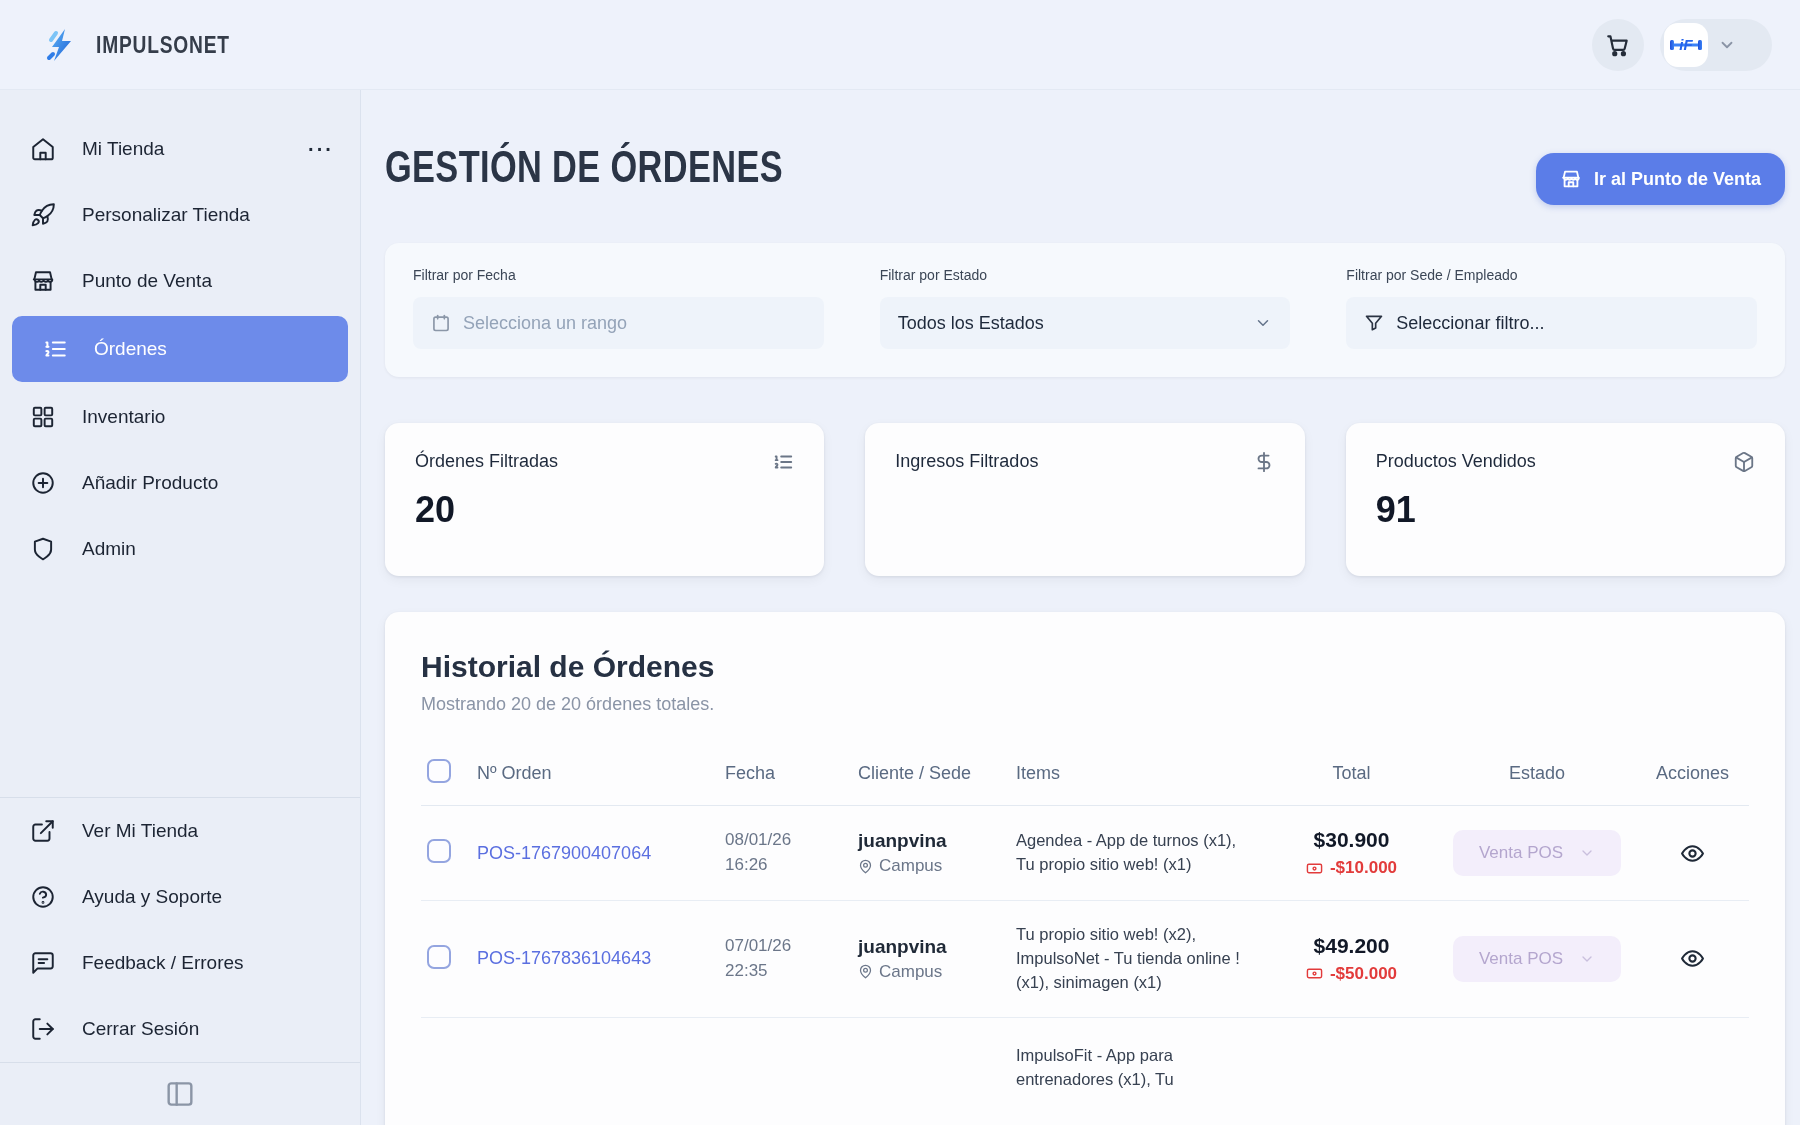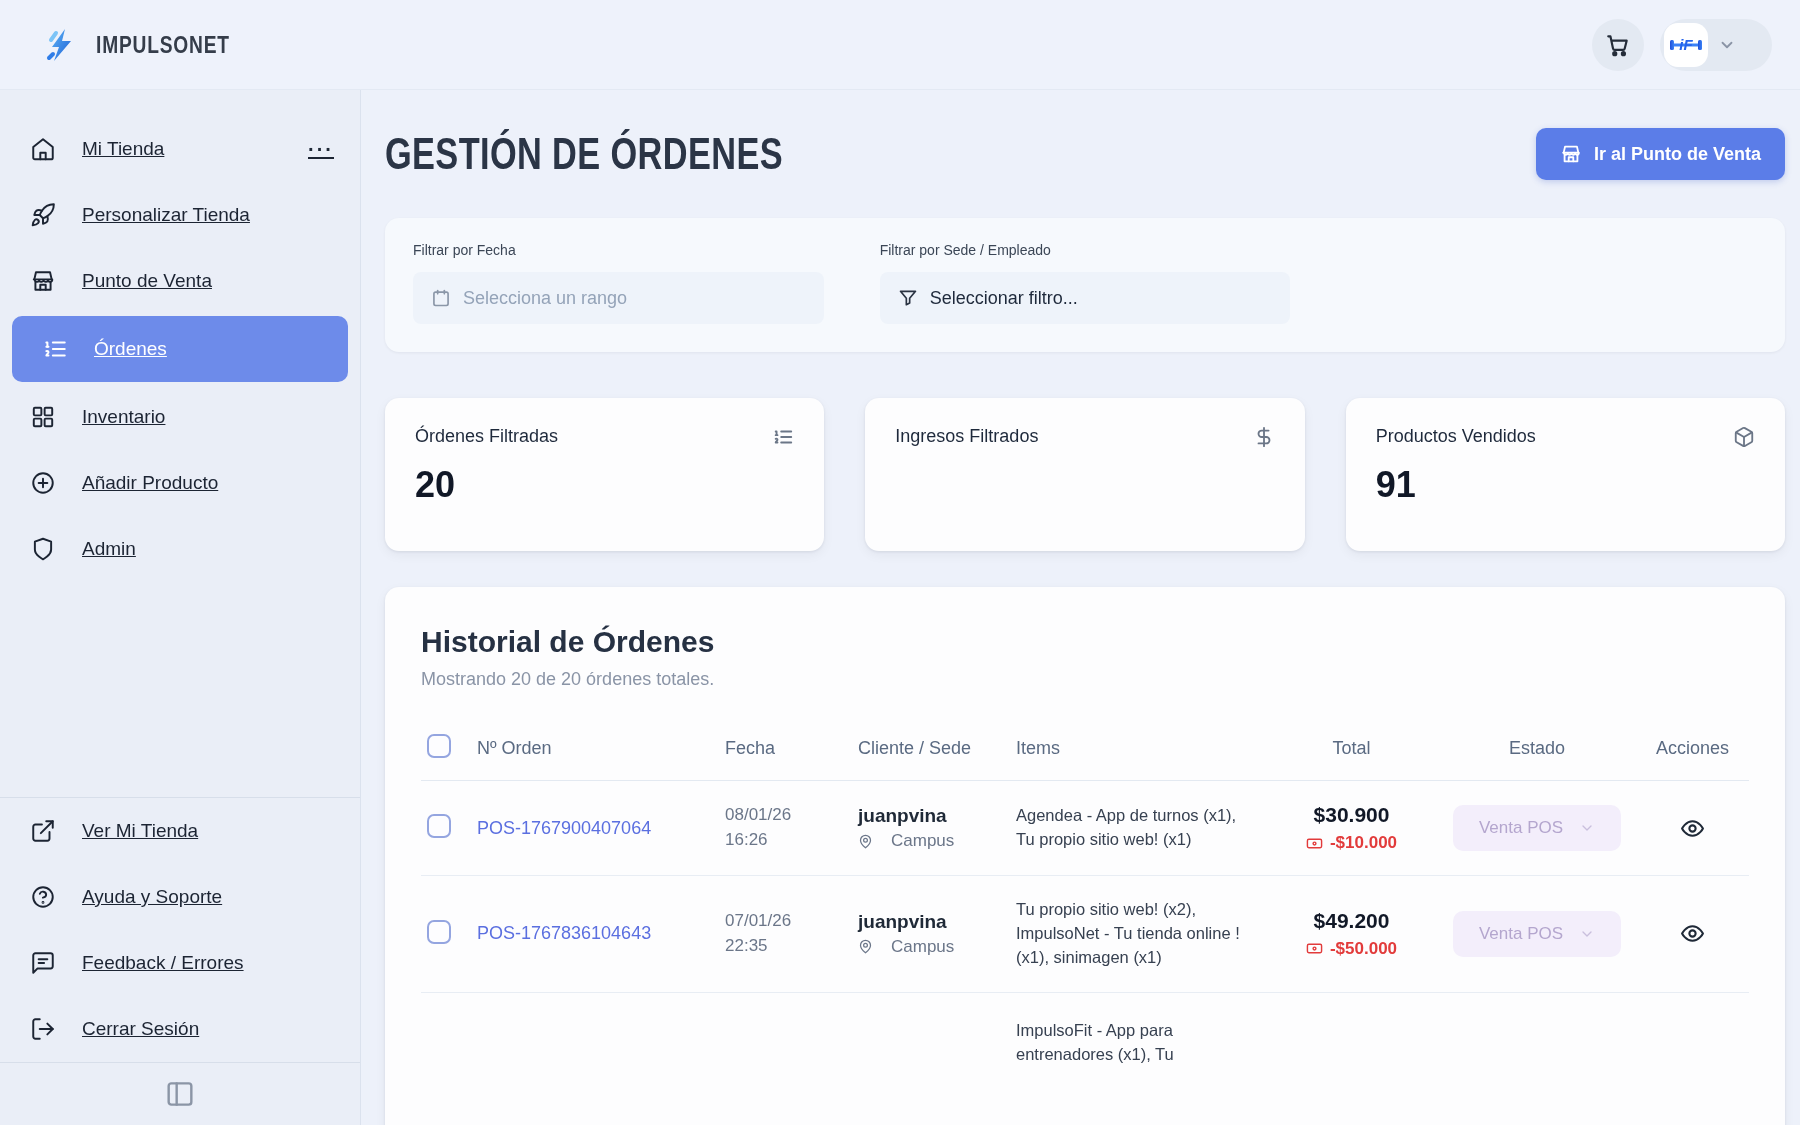--- a/index.html
+++ b/index.html
@@ -36,21 +36,21 @@
   }
 
   
   .shell { display:flex; height:1035px; }
   .sidebar {
     width:361px; flex:0 0 361px; background:#eaeef7; border-right:1px solid #dbe2ee;
     display:flex; flex-direction:column; padding-top:26px;
   }
   .nav-item {
     height:66px; display:flex; align-items:center; gap:26px; padding:0 26px 0 30px;
-    font-size:19px; font-weight:500; color:#1c2433; cursor:pointer; border-radius:10px;text-decoration:underline;
+    font-size:19px; font-weight:500; color:#1c2433; cursor:pointer; border-radius:10px;
   }
   .nav-item .nav-ico { color:#1c2433; flex:0 0 auto; }
   .nav-item .spacer { flex:1; }
   .nav-item.active {
     background:#6d8bea; color:#ffffff; margin:2px 12px;
   }
   .nav-item.active .nav-ico { color:#ffffff; }
   .more-dots { color:#1f2937; letter-spacing:2px; font-size:20px; font-weight:bold; }
 
   .sidebar-footer { margin-top:auto; }
@@ -60,23 +60,24 @@
 
   
   .main { flex:1; padding:38px 15px 13px 24px; overflow:hidden; }
   .page-head { display:flex; align-items:center; justify-content:space-between; margin-bottom:38px; }
   .page-title {
     display:inline-block; transform:scaleX(.78); transform-origin:left center;
     font-size:44px; font-weight:bold; letter-spacing:.5px; color:#2b3546;
   }
   .pos-btn {
     height:52px; display:flex; align-items:center; gap:12px; padding:0 24px;
-    background:#5b7de8; color:#fff; border:none; border-radius:10px;
+    background:#5b7de8; color:#fff; border:none; border-radius:18px;
     font-size:18px; font-weight:600; font-family:inherit; cursor:pointer;
     box-shadow:0 2px 6px rgba(60,90,200,.25);
+    margin-top:25px;
   }
 
   .filter-card {
     background:#f6f9fd; border-radius:14px; padding:24px 28px 28px;
     box-shadow:0 1px 3px rgba(16,24,40,.06);
     display:grid; grid-template-columns:1fr 1fr 1fr; gap:56px; margin-bottom:46px;
   }
   .filter-label { font-size:14px; font-weight:500; color:#3b4656; margin-bottom:14px; }
   .filter-input {
     height:52px; border-radius:8px; background:#eef3fa; display:flex; align-items:center;
@@ -114,21 +115,21 @@
   .trow.body-row { border-bottom:1px solid #e8edf4; }
   .th { font-size:18px; font-weight:500; color:#5a6a82; line-height:1.35; }
   .t-center { text-align:center; }
   .chk {
     appearance:none; -webkit-appearance:none; width:24px; height:24px; margin-left:6px;
     border:2px solid #94a5e0; border-radius:7px; background:#fdfdff; cursor:pointer;
   }
   .order-link { font-size:18px; font-weight:500; color:#5b6fe0; cursor:pointer; }
   .date-cell { font-size:17px; color:#6b7689; line-height:1.45; }
   .client-name { font-size:19px; font-weight:600; color:#1f2937; }
-  .client-sede { display:flex; align-items:center; gap:18px; margin-top:4px; font-size:17px; color:#6b7689; }
+  .client-sede { display:flex; align-items:center; gap:6px; margin-top:4px; font-size:17px; color:#6b7689; }
   .items-cell { font-size:16.5px; color:#374151; line-height:1.45; }
   .total-cell { display:flex; flex-direction:column; align-items:center; gap:6px; }
   .total-amt { font-size:21px; font-weight:bold; color:#111827; }
   .discount { display:flex; align-items:center; gap:7px; font-size:17px; font-weight:bold; color:#e23b3b; }
   .status-pill {
     width:168px; height:46px; margin:0 auto; border-radius:10px; background:#f3eefb;
     border:none; display:flex; align-items:center; justify-content:center; gap:16px;
     font-size:17px; font-family:inherit; color:#b4a6ce; cursor:pointer;
   }
   .status-pill .chev { color:#c9bfdd; }
@@ -349,20 +350,31 @@
             <svg width="20" height="20" viewBox="0 0 24 24" fill="none" stroke="#8b97a8" stroke-width="2" stroke-linecap="round" stroke-linejoin="round">
                 <rect x="3.5" y="5" width="17" height="16" rx="2"></rect>
                 <line x1="8" y1="3" x2="8" y2="7"></line>
                 <line x1="16" y1="3" x2="16" y2="7"></line>
               </svg>
           </span>
           <span class="ph">Selecciona un rango</span>
         </div>
       </div>
       <div>
+        <div class="filter-label">Filtrar por Estado</div>
+        <div class="filter-input">
+          <span class="val grow">Todos los Estados</span>
+          <span class="chev">
+            <svg width="18" height="18" viewBox="0 0 24 24" fill="none" stroke="currentColor" stroke-width="2" stroke-linecap="round" stroke-linejoin="round">
+                <polyline points="6 9 12 15 18 9"></polyline>
+              </svg>
+          </span>
+        </div>
+      </div>
+      <div>
         <div class="filter-label">Filtrar por Sede / Empleado</div>
         <div class="filter-input">
           <span>
             <svg width="20" height="20" viewBox="0 0 24 24" fill="none" stroke="#2a3342" stroke-width="2" stroke-linecap="round" stroke-linejoin="round">
                 <path d="M21 4H3l7 8.3V20l4-2v-5.7Z"></path>
               </svg>
           </span>
           <span class="val">Seleccionar filtro...</span>
         </div>
       </div>

